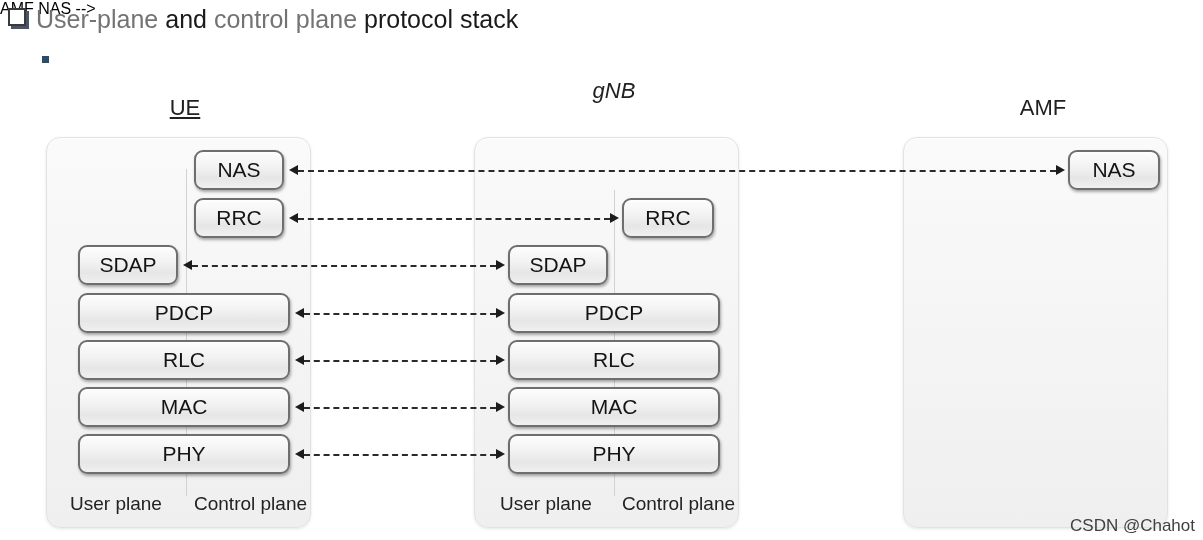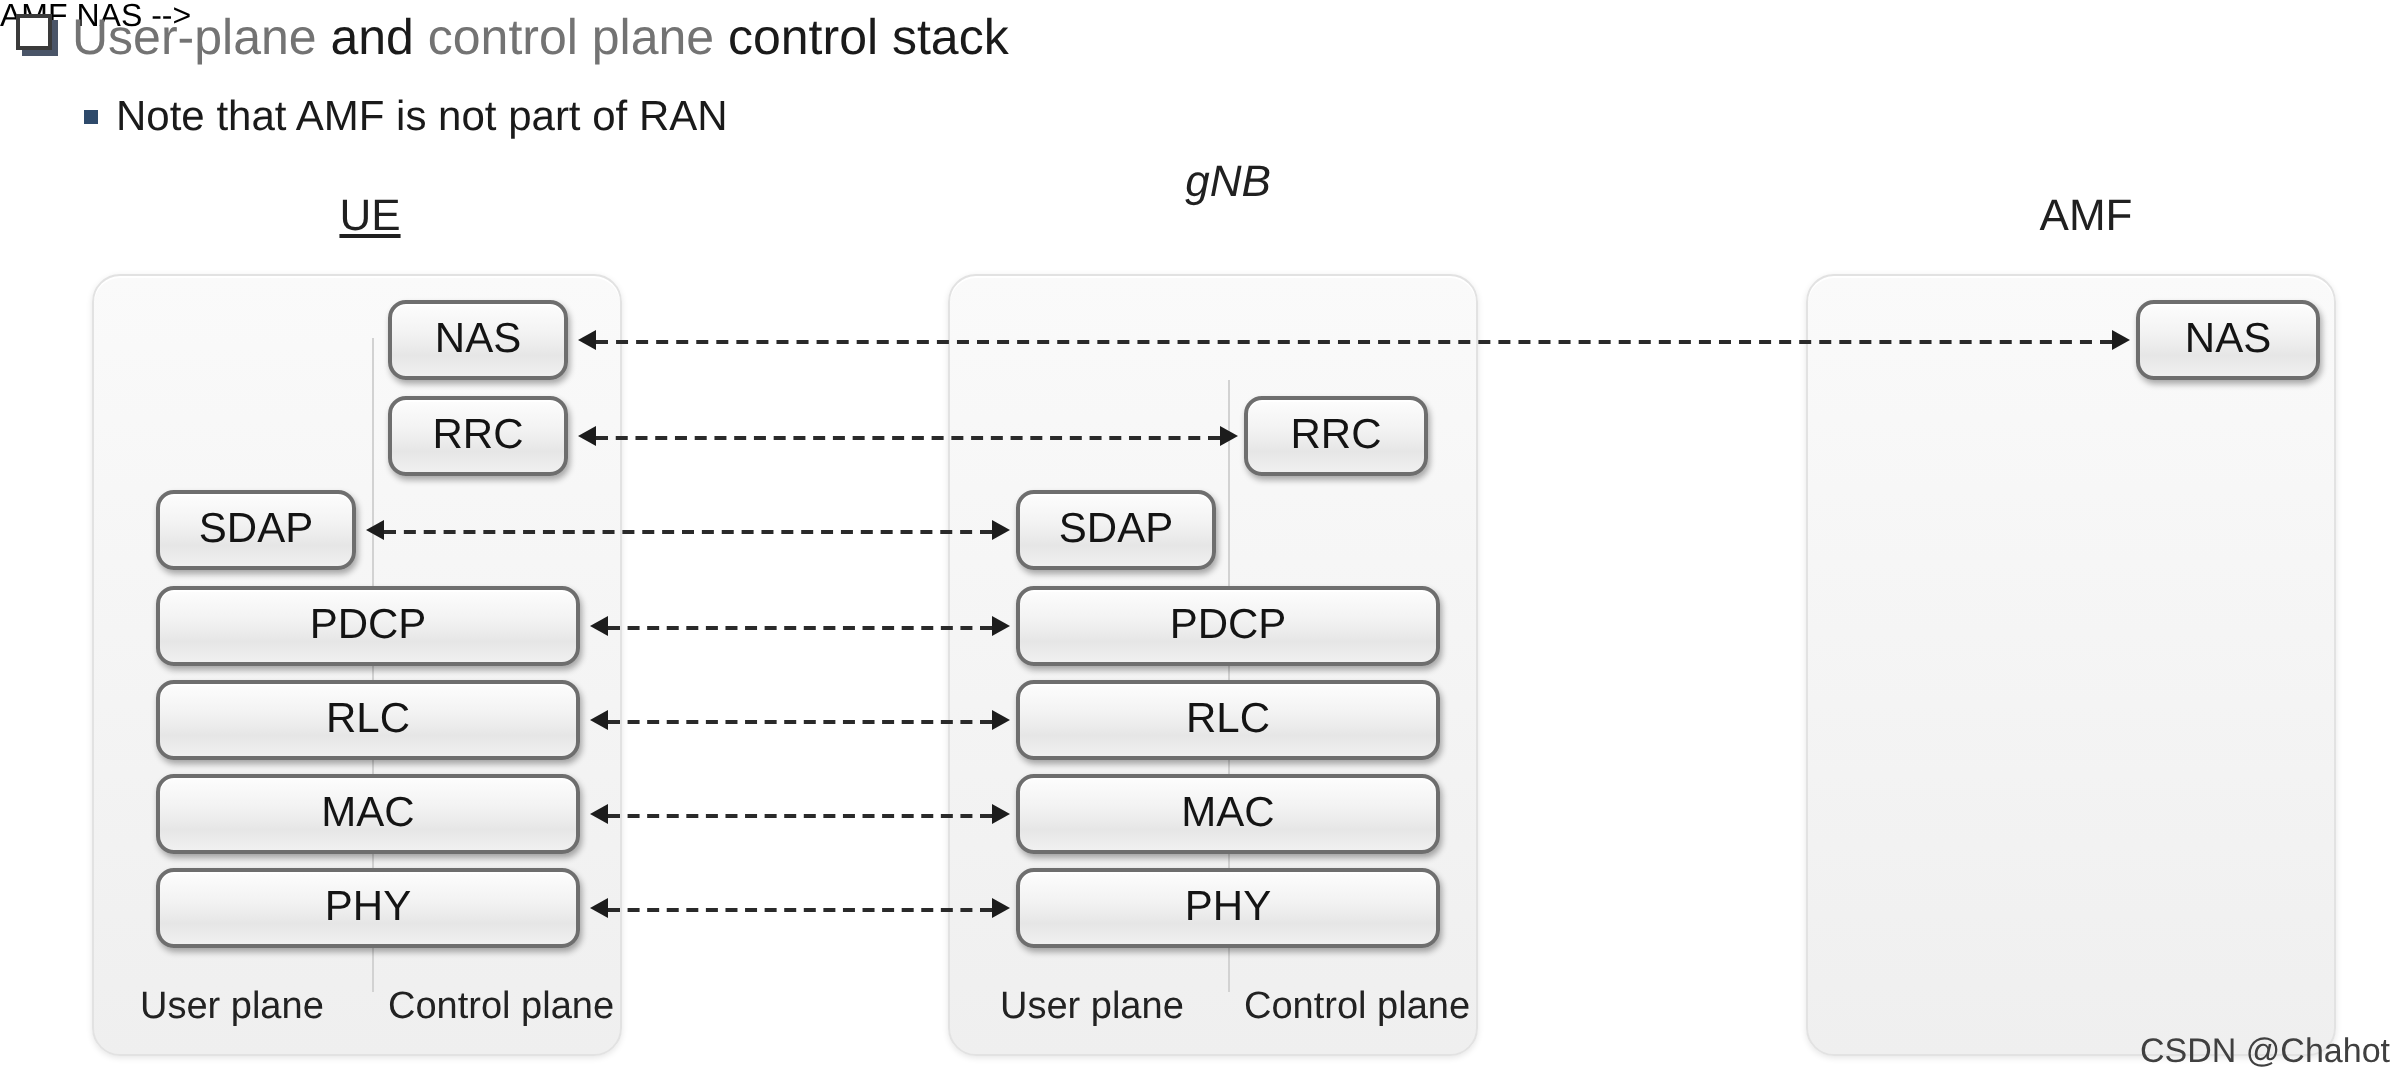--- a/index.html
+++ b/index.html
@@ -109,25 +109,25 @@
     white-space:nowrap;
   }
 </style>
 </head>
 <body>
 
 
 
 
 <div class="heading">
-  <span class="sq-bullet"></span><span class="red">User-plane</span><span class="dark"> and </span><span class="red">control plane</span><span class="dark"> control stack</span>
+  <span class="sq-bullet"></span><span class="red">User-plane</span><span class="dark"> and </span><span class="red">control plane</span><span class="dark"> protocol stack</span>
 </div>
 
 <div class="subheading">
-  <span class="sm-bullet"></span><span>Note that AMF is not part of RAN</span>
+  <span class="sm-bullet"></span>
 </div>
 
 
 <div class="col-title" style="left:50px;top:95px;width:270px;text-decoration:underline;">UE</div>
 <div class="col-title" style="left:479px;top:78px;width:270px;font-style:italic;">gNB</div>
 <div class="col-title" style="left:908px;top:95px;width:270px;">AMF</div>
 
 
 <div class="panel" style="left:46px;top:137px;width:263px;height:389px;"></div>
 <div class="divider" style="left:186px;top:169px;height:327px;"></div>

